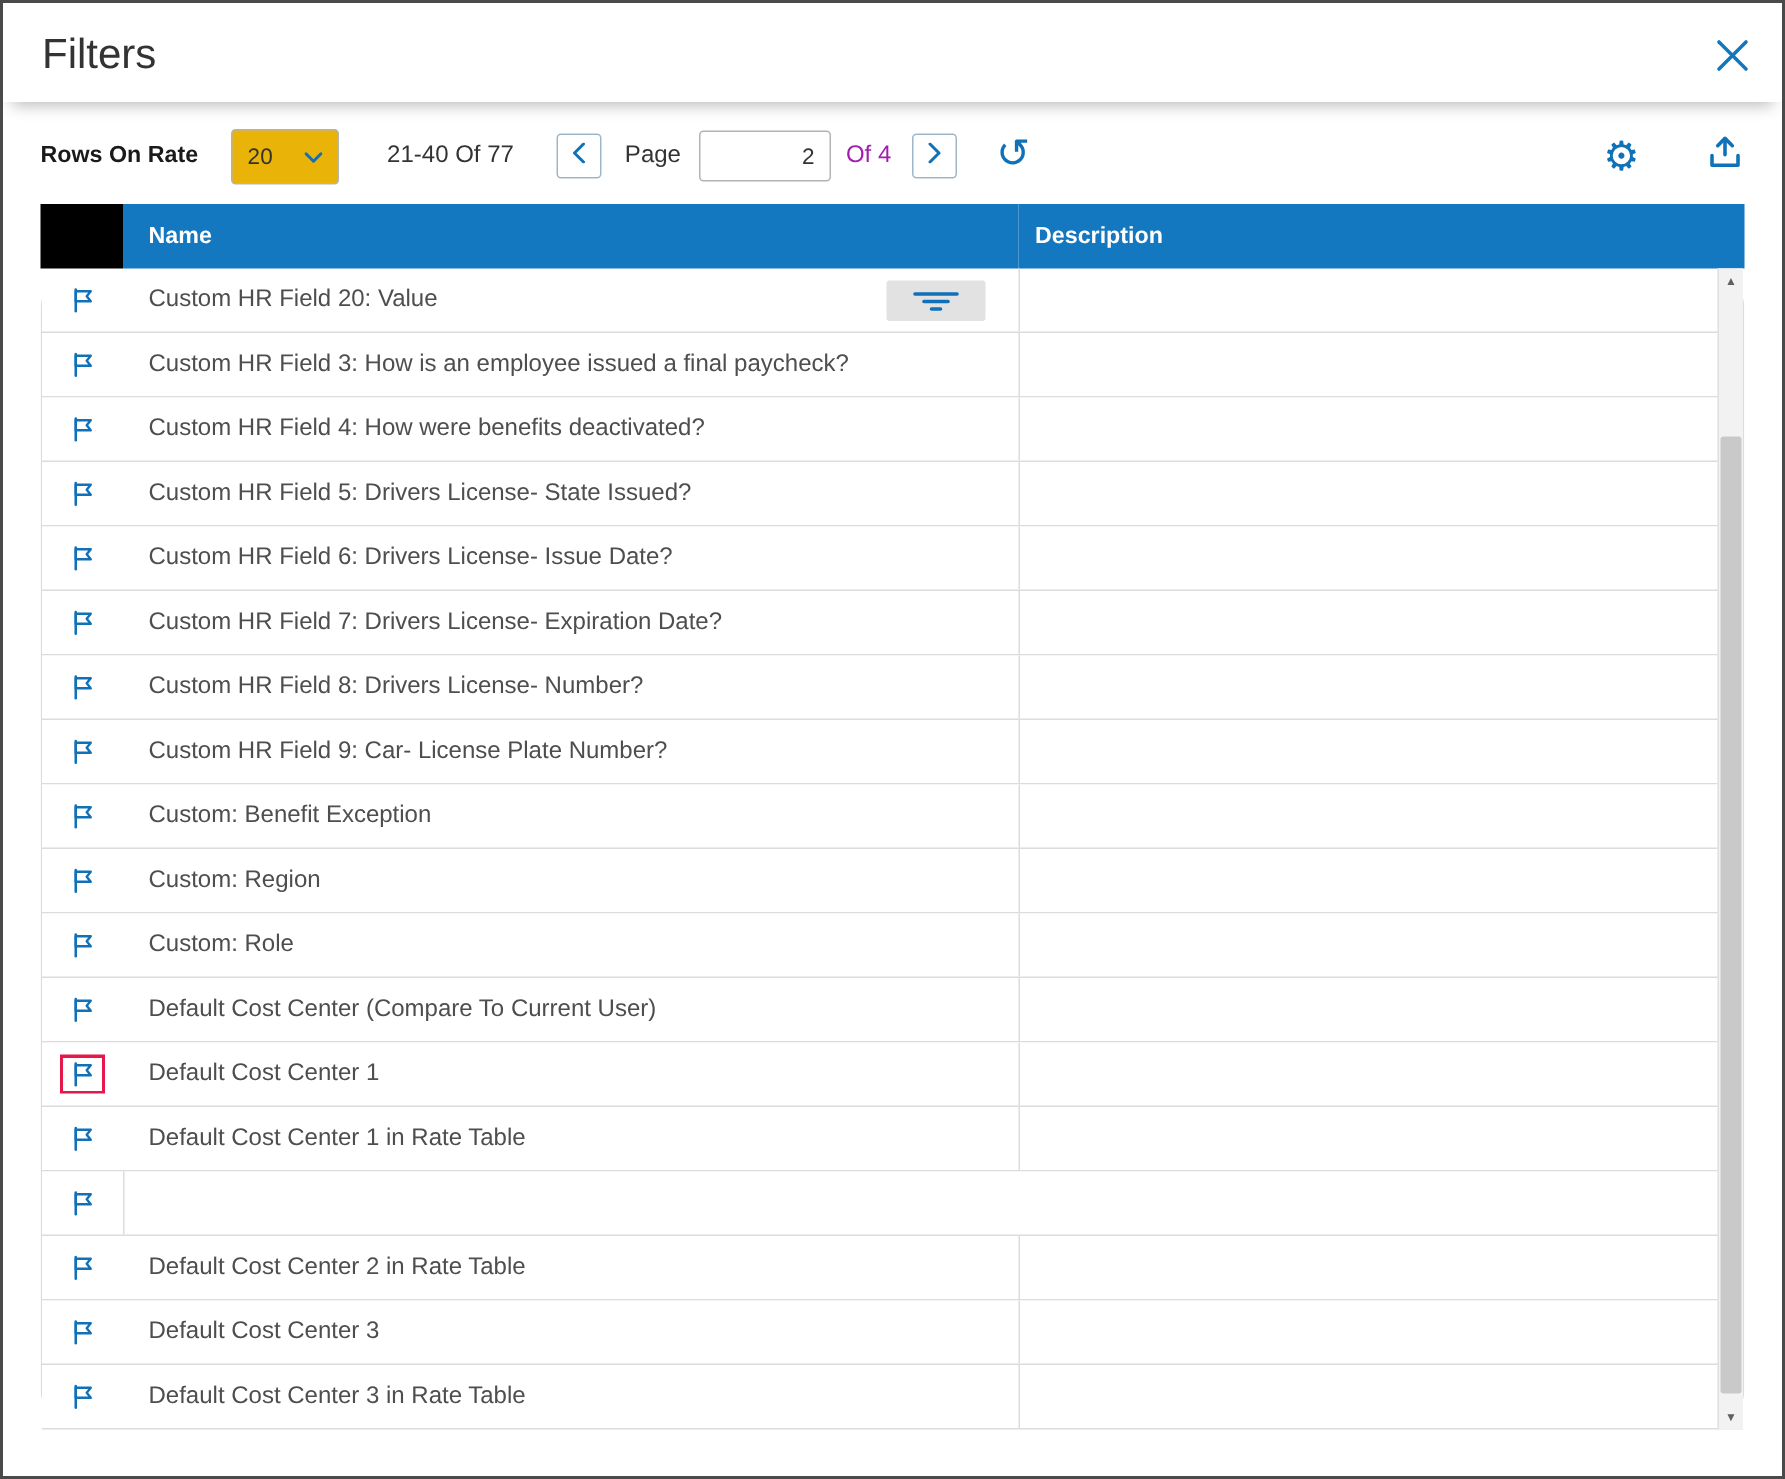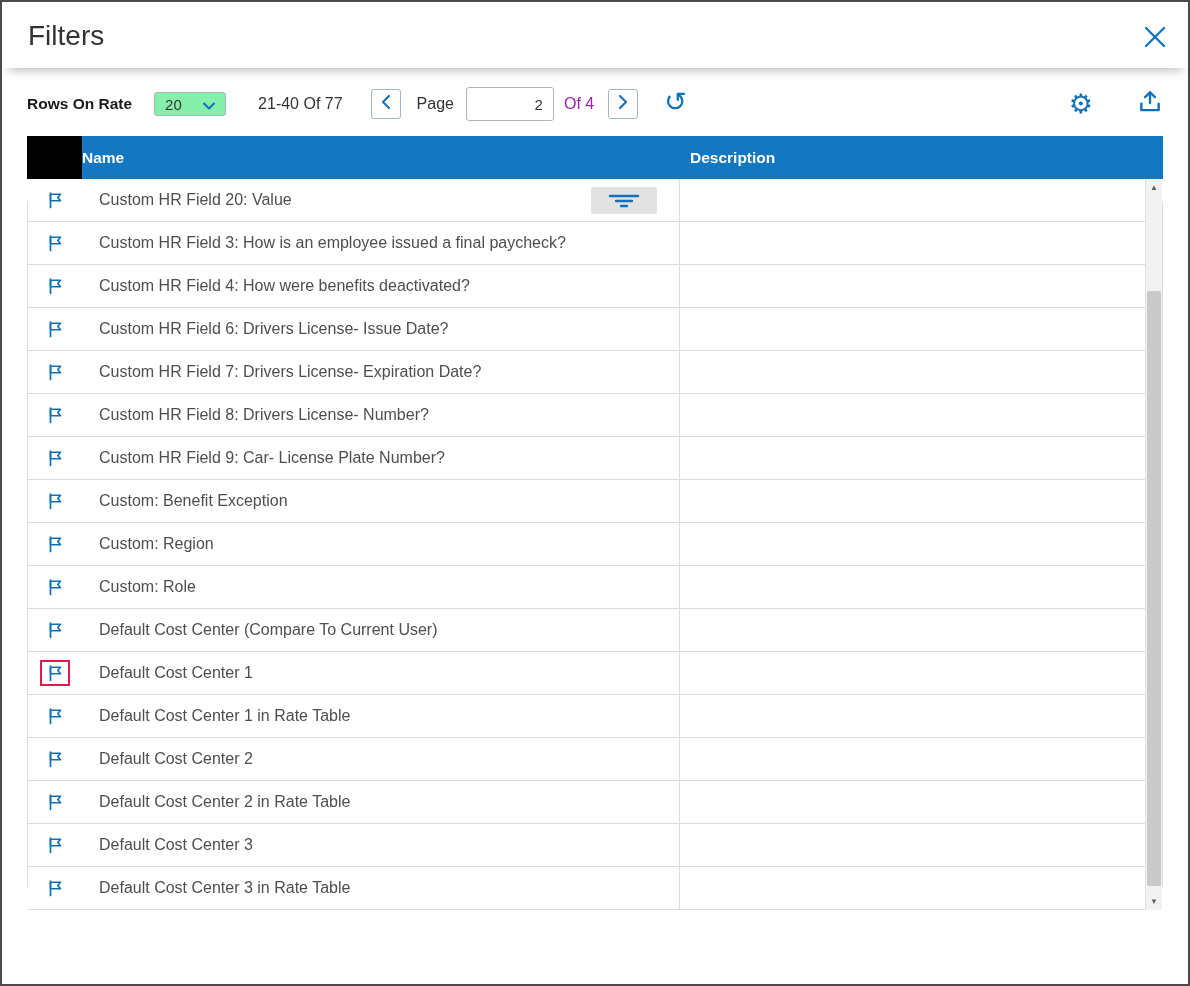--- a/index.html
+++ b/index.html
@@ -31,24 +31,24 @@
     cursor: pointer;
   }
   
   .toolbar {
     display: flex; align-items: center;
     margin-top: 14px; height: 44px;
     padding: 0 25px;
   }
   .rows-label { font-weight: 700; font-size: 15.5px; color: #1a1a1a; white-space: nowrap; }
   .select-box {
-    margin-left: 22px; width: 72px; height: 24px;
+    margin-left: 22px; width: 72px; height: 37px;
     border: 1px solid #b3b3b3; border-radius: 3px;
     display: flex; align-items: center; justify-content: space-between;
-    padding: 0 10px; font-size: 15px; color: #333; cursor: pointer; background: #86efac;
+    padding: 0 10px; font-size: 15px; color: #333; cursor: pointer; background: #eab308;
   }
   .range-text { margin-left: 32px; font-size: 16px; color: #333; white-space: nowrap; }
   .nav-btn {
     margin-left: 28px; width: 30px; height: 30px;
     border: 1px solid #9db6ca; border-radius: 3px;
     display: flex; align-items: center; justify-content: center;
     cursor: pointer; background: #fff;
   }
   .nav-btn.next { margin-left: 14px; }
   .page-label { margin-left: 16px; font-size: 16px; color: #333; }
@@ -66,21 +66,21 @@
   .gear-btn { font-size: 27px; color: #1070b8; line-height: 1; }
   .export-btn { margin-left: 44px; }
   
   .table-wrap { margin: 10px 25px 0 25px; position: relative; }
   .t-header { display: flex; height: 43px; }
   .th-icon { width: 55px; background: #000; }
   .th-name, .th-desc {
     background: #1378bf; color: #fff; font-weight: 700; font-size: 15.5px;
     display: flex; align-items: center;
   }
-  .th-name { width: 597px; }
+  .th-name { width: 597px; padding-left: 17px; }
   .th-desc { flex: 1; padding-left: 11px; }
   .t-body { border-left: 1px solid #dcdcdc; border-right: 1px solid #dcdcdc; border-radius: 27px; }
   .t-row { display: flex; height: 43px; border-bottom: 1px solid #dcdcdc; background: #fff; }
   .td-icon { width: 54px; display: flex; align-items: center; justify-content: center; }
   .td-name {
     width: 597px; display: flex; align-items: center;
     padding-left: 17px; font-size: 16px; color: #4e4e4e; position: relative;
   }
   .td-desc { flex: 1; border-left: 1px solid #dcdcdc; }
   .flag-wrap { display: inline-flex; align-items: center; justify-content: center; padding: 2px 4px; cursor: pointer; }
@@ -242,20 +242,35 @@
         </svg>
       </span>
     </div>
     <div class="td-name">
       <span>Custom HR Field 4: How were benefits deactivated?</span>
 
     </div>
     <div class="td-desc"></div>
   </div>
 
+  <div class="t-row">
+    <div class="td-icon">
+      <span class="flag-wrap">
+        <svg width="18" height="18" viewBox="0 0 18 18">
+          <line x1="4.5" y1="2" x2="4.5" y2="16.5" stroke="#1070b8" stroke-width="1.7" stroke-linecap="round"></line>
+          <path d="M4.5 3.2 H14.5 L11.8 6.5 L14.5 9.8 H4.5 Z" fill="none" stroke="#1070b8" stroke-width="1.6" stroke-linejoin="round"></path>
+        </svg>
+      </span>
+    </div>
+    <div class="td-name">
+      <span>Custom HR Field 5: Drivers License- State Issued?</span>
+
+    </div>
+    <div class="td-desc"></div>
+  </div>
 
   <div class="t-row">
     <div class="td-icon">
       <span class="flag-wrap">
         <svg width="18" height="18" viewBox="0 0 18 18">
           <line x1="4.5" y1="2" x2="4.5" y2="16.5" stroke="#1070b8" stroke-width="1.7" stroke-linecap="round"></line>
           <path d="M4.5 3.2 H14.5 L11.8 6.5 L14.5 9.8 H4.5 Z" fill="none" stroke="#1070b8" stroke-width="1.6" stroke-linejoin="round"></path>
         </svg>
       </span>
     </div>
@@ -411,24 +426,20 @@
   </div>
 
   <div class="t-row">
     <div class="td-icon">
       <span class="flag-wrap">
         <svg width="18" height="18" viewBox="0 0 18 18">
           <line x1="4.5" y1="2" x2="4.5" y2="16.5" stroke="#1070b8" stroke-width="1.7" stroke-linecap="round"></line>
           <path d="M4.5 3.2 H14.5 L11.8 6.5 L14.5 9.8 H4.5 Z" fill="none" stroke="#1070b8" stroke-width="1.6" stroke-linejoin="round"></path>
         </svg>
       </span>
-    </div>
-    <div class="td-name">
-      <span>Default Cost Center 2</span>
-
     </div>
     <div class="td-desc"></div>
   </div>
 
   <div class="t-row">
     <div class="td-icon">
       <span class="flag-wrap">
         <svg width="18" height="18" viewBox="0 0 18 18">
           <line x1="4.5" y1="2" x2="4.5" y2="16.5" stroke="#1070b8" stroke-width="1.7" stroke-linecap="round"></line>
           <path d="M4.5 3.2 H14.5 L11.8 6.5 L14.5 9.8 H4.5 Z" fill="none" stroke="#1070b8" stroke-width="1.6" stroke-linejoin="round"></path>

